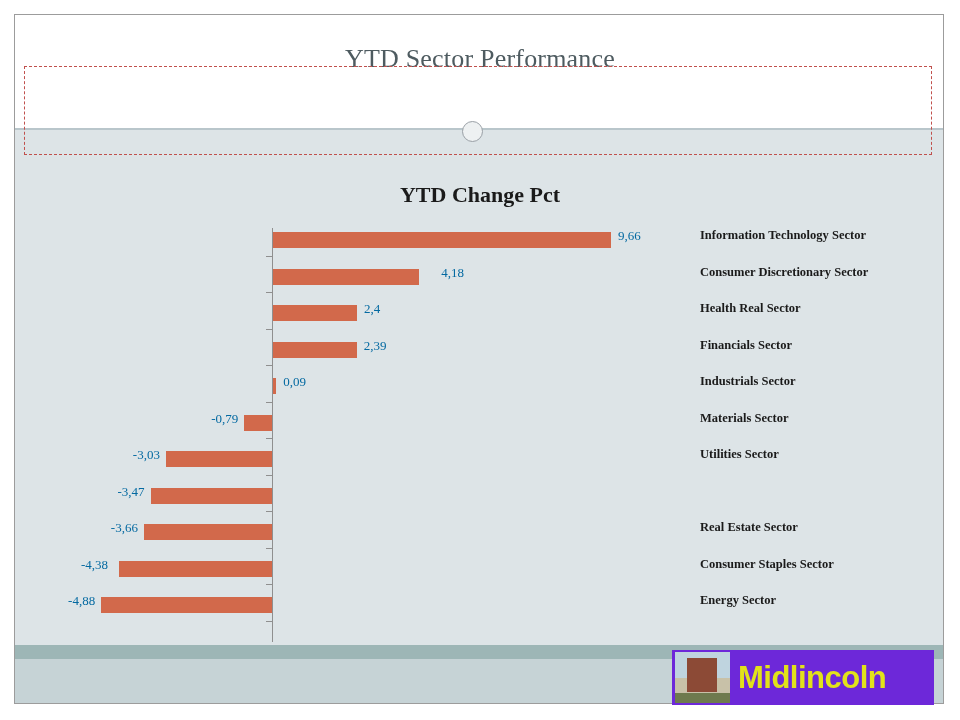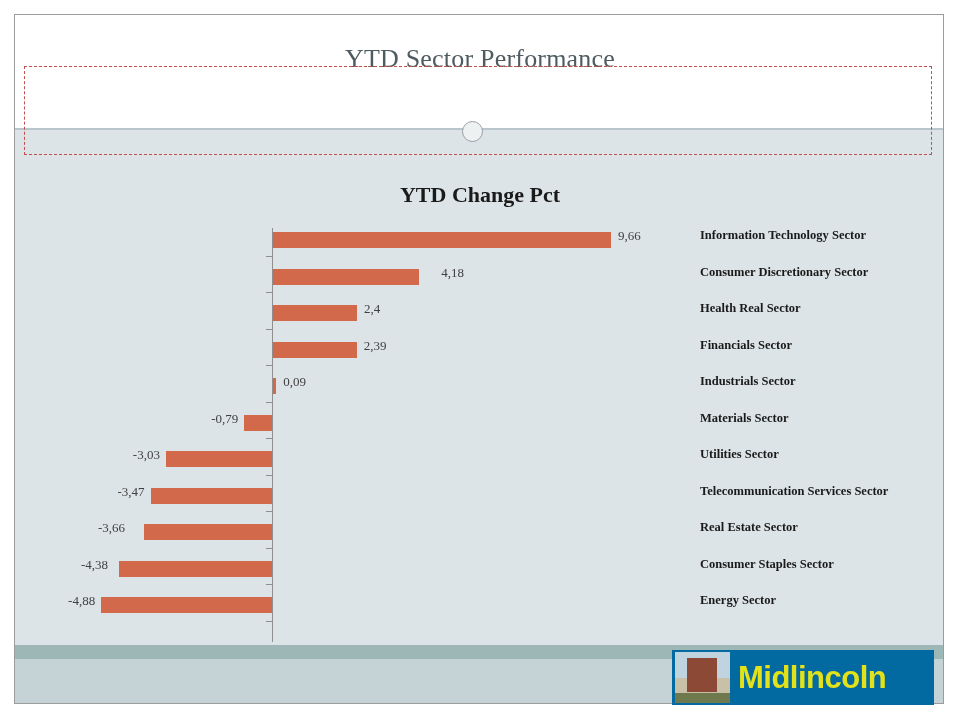--- a/index.html
+++ b/index.html
@@ -127,21 +127,21 @@
   .bar {
     position: absolute;
     height: 16px;
     top: 10px;
     background: #d2694b;
   }
   .val {
     position: absolute;
     top: 6px;
     font-size: 13px;
-    color: #404040;
+    color: #0369a1;
     font-family: "Liberation Serif", serif;
     white-space: nowrap;
   }
   .cat {
     position: absolute;
     left: 660px;
     top: 6px;
     font-size: 12.5px;
     font-weight: bold;
     color: #1a1a1a;
@@ -154,21 +154,21 @@
     width: 6px;
     height: 1px;
     background: #8f8f8f;
     top: 6px;
   }
   
   .logo-wrap {
     position: absolute;
     left: 672px; top: 650px;
     width: 262px; height: 55px;
-    background: #0369a1;
+    background: #6d28d9;
     display: flex;
     align-items: center;
   }
   .logo-img {
     width: 55px; height: 51px;
     margin-left: 3px;
     background: #c8c1a8;
     position: relative;
     overflow: hidden;
     flex: none;
@@ -257,26 +257,25 @@
         <div class="row" style="top: 219px;">
           <div class="tick" style="top: 33.5px;"></div>
           <div class="bar" style="width: 106.05px; left: 125.95px;"></div>
           <div class="val" style="left: 79.95px; width: 40px; text-align: right;">-3,03</div>
           <div class="cat">Utilities Sector</div>
         </div>
         <div class="row" style="top: 255.5px;">
           <div class="tick" style="top: 33.5px;"></div>
           <div class="bar" style="width: 121.45px; left: 110.55px;"></div>
           <div class="val" style="left: 64.55px; width: 40px; text-align: right;">-3,47</div>
-          <div class="cat">Telecommunication Services Sector</div>
         </div>
         <div class="row" style="top: 292px;">
           <div class="tick" style="top: 33.5px;"></div>
           <div class="bar" style="width: 128.1px; left: 103.9px;"></div>
-          <div class="val" style="left: 57.9px; width: 40px; ">-3,66</div>
+          <div class="val" style="left: 57.9px; width: 40px; text-align: right;">-3,66</div>
           <div class="cat">Real Estate Sector</div>
         </div>
         <div class="row" style="top: 328.5px;">
           <div class="tick" style="top: 33.5px;"></div>
           <div class="bar" style="width: 153.3px; left: 78.7px;"></div>
           <div class="val" style="left: 28px; width: 40px; text-align: right;">-4,38</div>
           <div class="cat">Consumer Staples Sector</div>
         </div>
         <div class="row" style="top: 365px;">
           <div class="tick" style="top: 33.5px;"></div>

